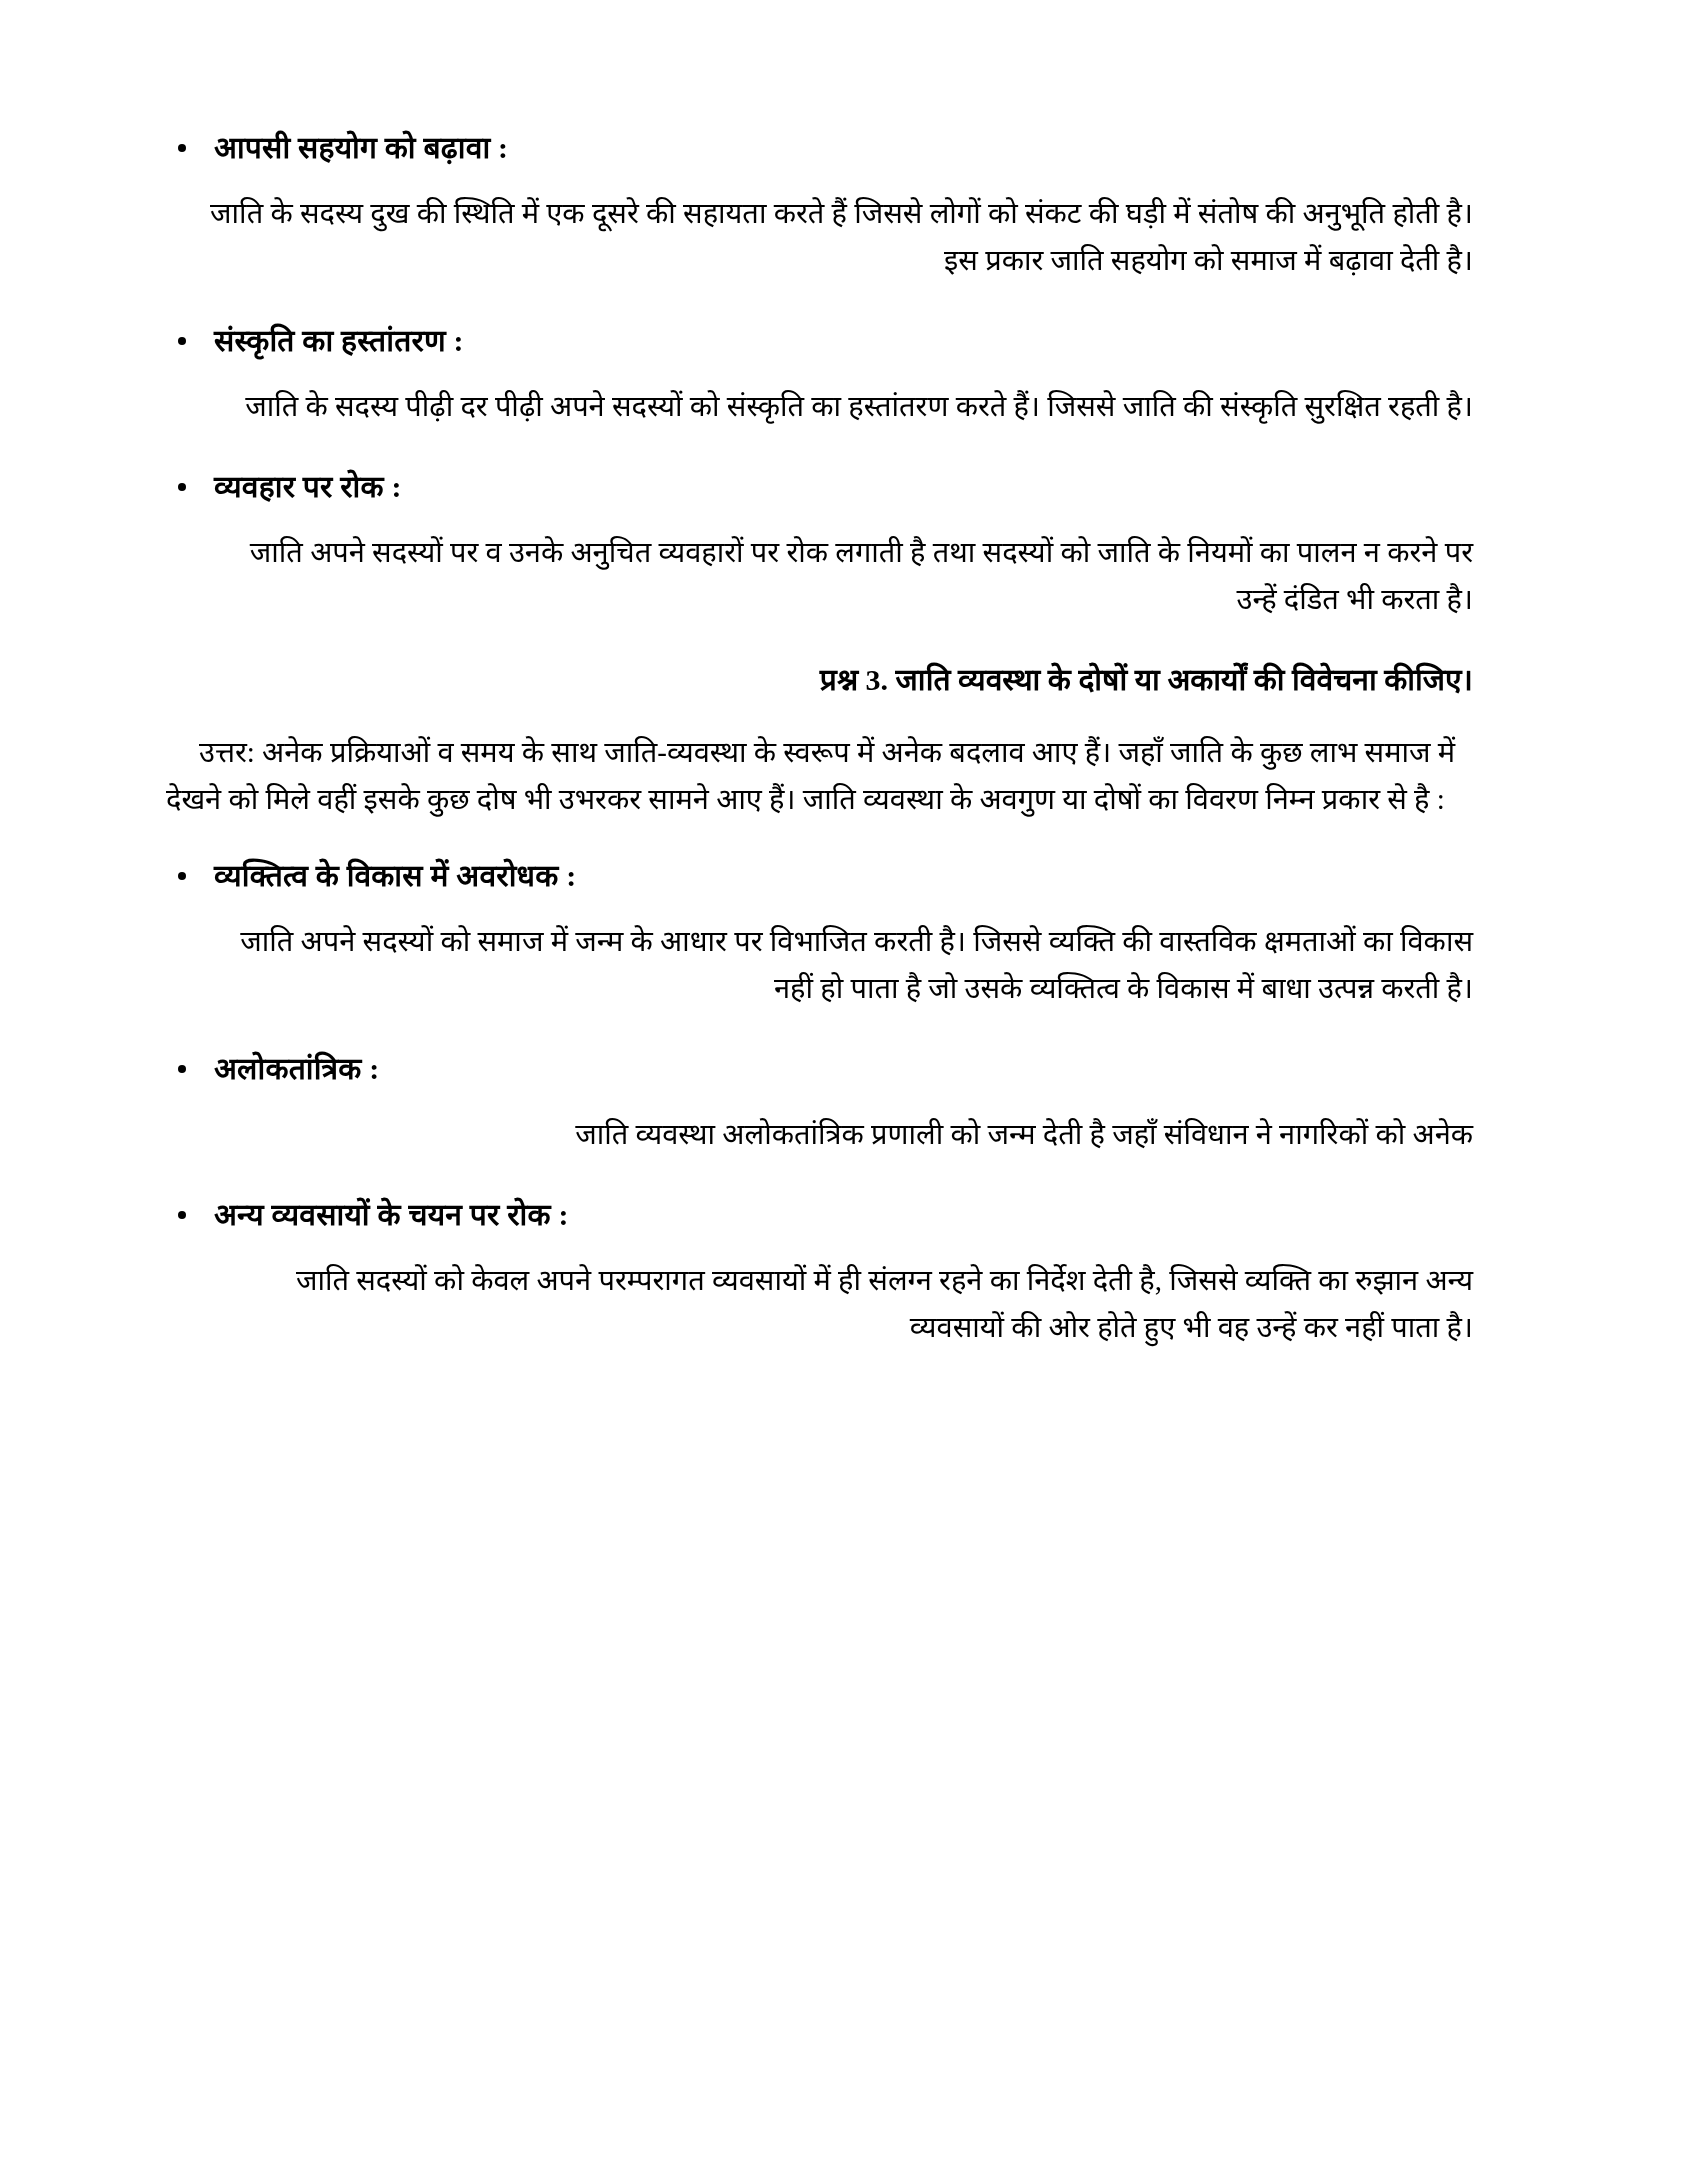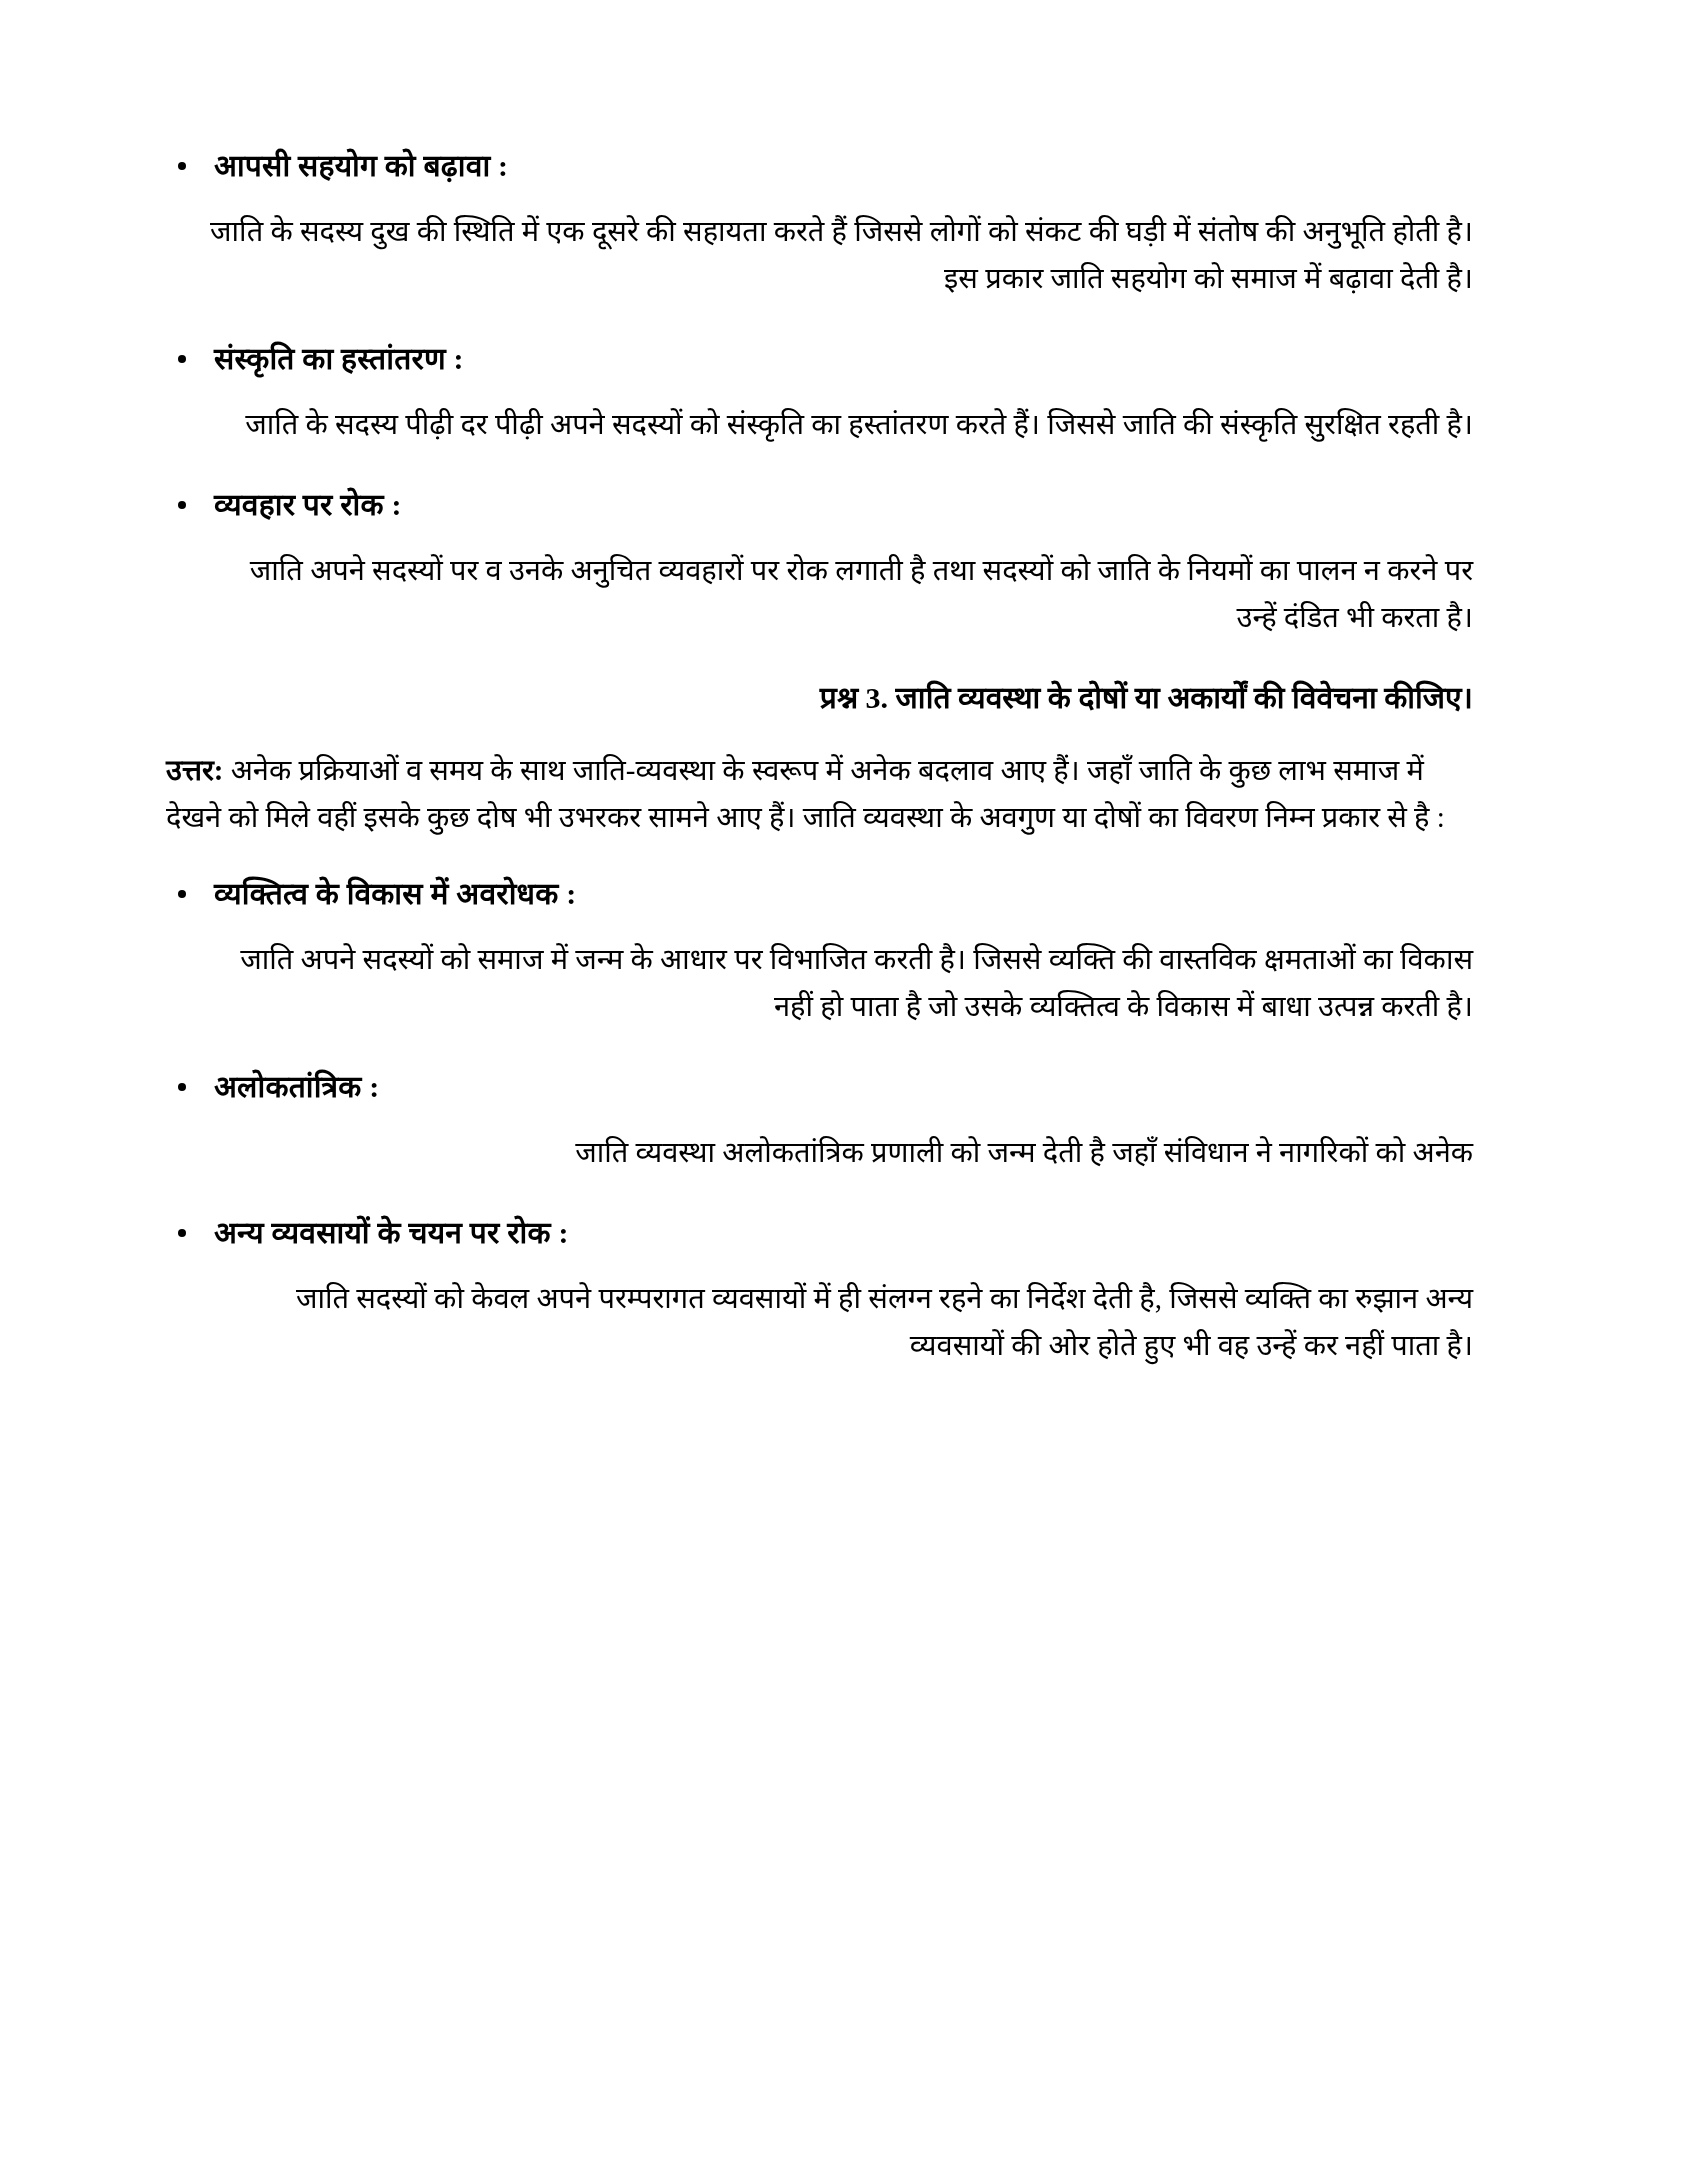--- a/index.html
+++ b/index.html
@@ -14,21 +14,21 @@
     height: 2178px;
     background: #ffffff;
     font-family: "Liberation Serif", "DejaVu Serif", serif;
     color: #000000;
     box-sizing: border-box;
     overflow: hidden;
   }
   .content {
     position: absolute;
     left: 166px;
-    top: 143px;
+    top: 125px;
     width: 1307px;
   }
 
   
   .bullet-block {
     position: relative;
     margin: 0 0 6px 0;
   }
   .bullet-heading {
     position: relative;
@@ -64,21 +64,22 @@
     margin-top: 34px;
     margin-bottom: 26px;
     text-align: right;
   }
   .answer {
     font-size: 29px;
     line-height: 1.62;
     margin-bottom: 30px;
   }
   .answer .lead {
-    font-weight: bold;
+    font-weight: normal;
+    margin-left: 33px;
   }
 </style>
 </head>
 <body>
 
 <div class="page">
   <div class="content">
 
     <div class="bullet-block">
       <div class="bullet-heading">

